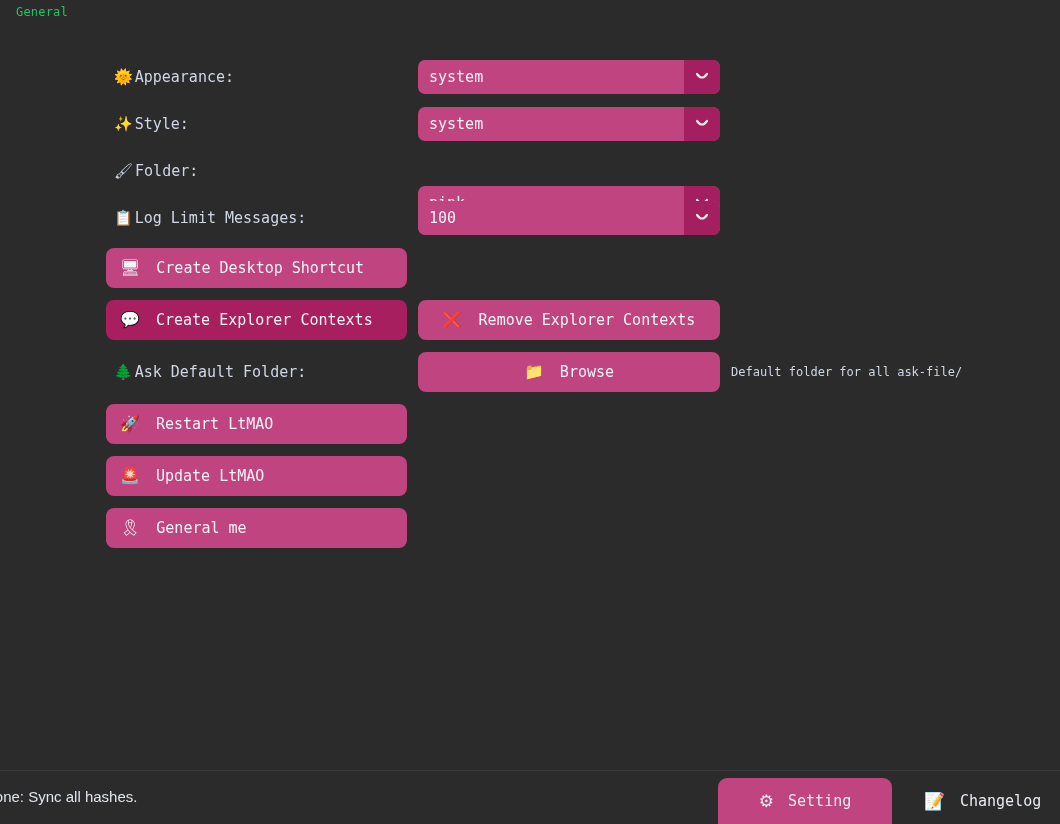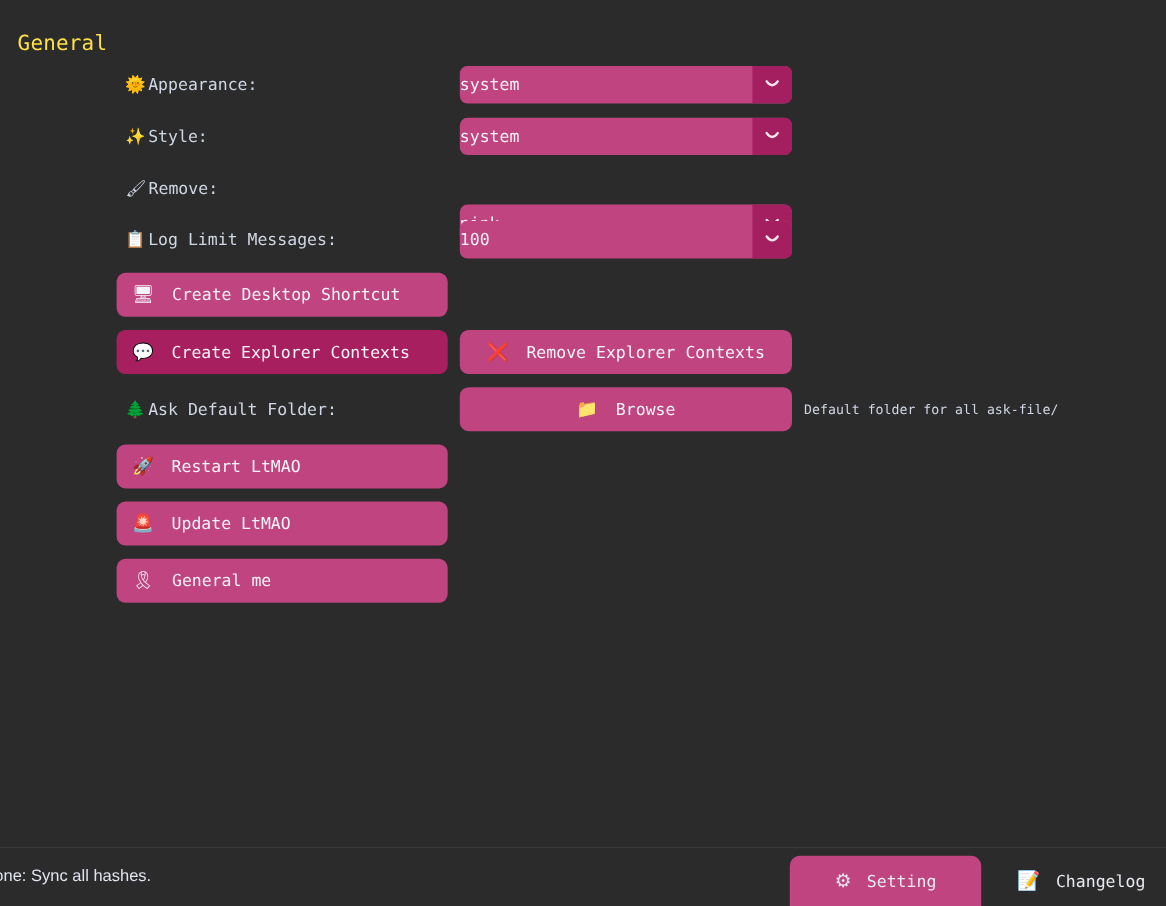--- a/index.html
+++ b/index.html
@@ -23,24 +23,24 @@
     position: absolute;
     left: 0; top: 0;
     width: 1060px;
     height: 770px;
     overflow: hidden;
   }
 
   .section-title {
     position: absolute;
     left: 16px;
-    top: 28px;
-    font-size: 19px;
+    top: 5px;
+    font-size: 12px;
     letter-spacing: 0.2px;
-    color: #fde047;
+    color: #22c55e;
     white-space: nowrap;
   }
 
   .field-label {
     position: absolute;
     display: flex;
     align-items: center;
     font-size: 15px;
     color: #cfd6e4;
     white-space: nowrap;
@@ -66,20 +66,21 @@
     align-items: stretch;
     overflow: hidden;
     cursor: pointer;
     border: none;
     padding: 0;
   }
   .combo .combo-value {
     flex: 1 1 auto;
     display: flex;
     align-items: center;
+    padding-left: 11px;
     font-family: "DejaVu Sans Mono", "Liberation Mono", monospace;
     font-size: 15px;
     color: #f2f3f7;
     white-space: nowrap;
     overflow: hidden;
   }
   .combo .combo-arrow {
     flex: 0 0 36px;
     background: #a41f5f;
     display: flex;
@@ -201,21 +202,21 @@
     <span class="combo-value">system</span>
     <span class="combo-arrow">
       <svg width="14" height="10" viewBox="0 0 14 10">
           <path d="M2 2 Q7 9 12 2" stroke="#f0e6ec" stroke-width="2.2" fill="none" stroke-linecap="round"></path>
         </svg>
     </span>
   </div>
 
   <div class="field-label" style="left:114px; top:153px;">
     <span class="emoji">🖌</span>
-    <span>Remove:</span>
+    <span>Folder:</span>
   </div>
   <div class="combo" style="left:418px; top:154px;margin-top:32px;">
     <span class="combo-value">pink</span>
     <span class="combo-arrow">
       <svg width="14" height="10" viewBox="0 0 14 10">
           <path d="M2 2 Q7 9 12 2" stroke="#f0e6ec" stroke-width="2.2" fill="none" stroke-linecap="round"></path>
         </svg>
     </span>
   </div>
 

